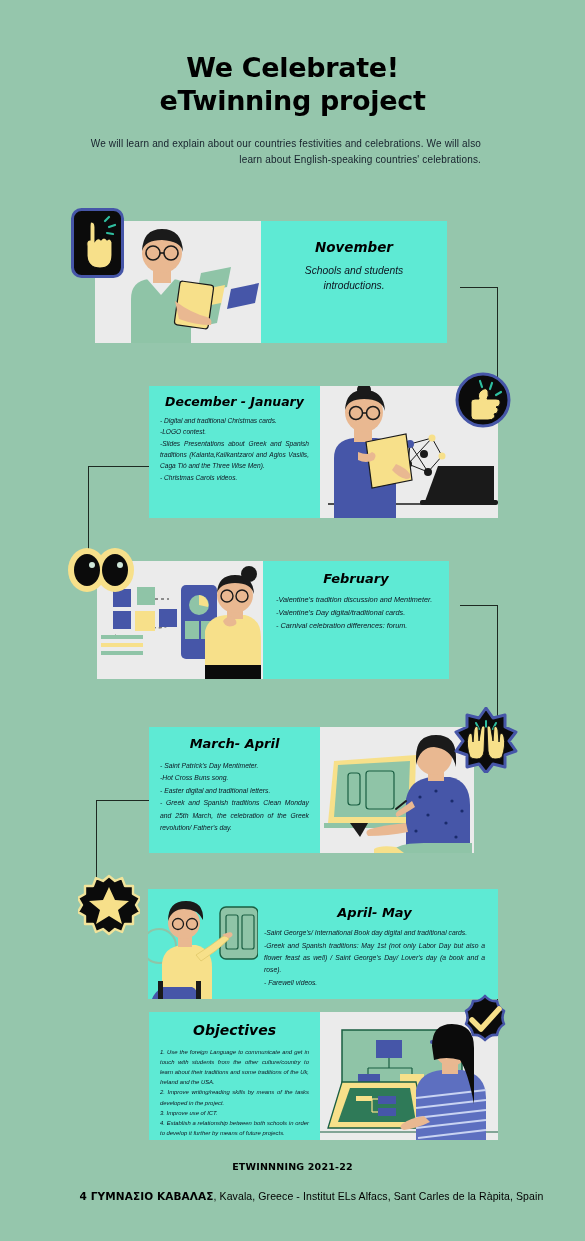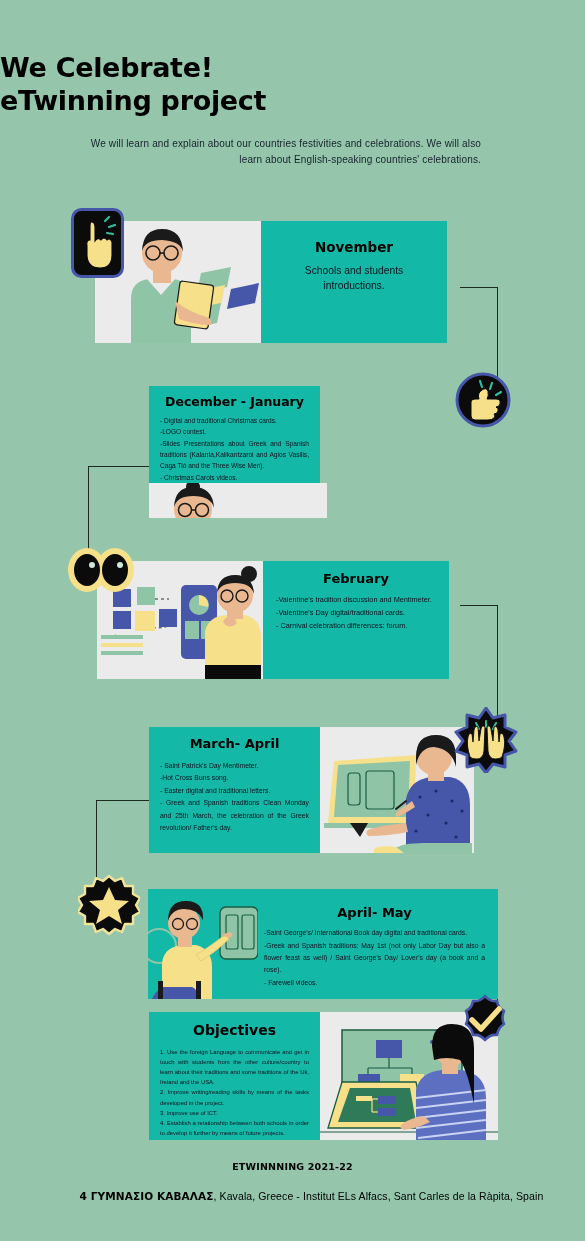--- a/index.html
+++ b/index.html
@@ -11,21 +11,21 @@
     overflow: hidden;
   }
   #poster {
     position: relative;
     width: 585px;
     height: 1241px;
     background: #95c6ac;
   }
 
   
-  .title-block { position: absolute; left: 0; top: 52px; width: 585px; }
+  .title-block { position: absolute; left: 0; top: 52px; width: 585px; text-align: center; }
   .title-line {
     font-family: "DejaVu Sans", sans-serif;
     font-weight: 700;
     font-size: 27px;
     letter-spacing: -0.3px;
     color: #000;
     line-height: 1.22;
     display: block;
   }
   .intro {
@@ -34,21 +34,21 @@
     font-size: 10px;
     line-height: 1.58;
     color: #16212c;
     text-align: right;
     letter-spacing: 0.15px;
   }
   .intro p { margin: 0; }
 
   
   .card { position: absolute; display: flex; }
-  .panel-blue { background: #14b8a6; position: relative; }
+  .panel-blue { background: #5eead4; position: relative; font-style: italic; }
   .panel-art  { background: #ebebeb; position: relative; overflow: hidden; }
 
   .sec-title {
     font-family: "DejaVu Sans", sans-serif;
     font-weight: 700;
     color: #000;
     text-align: center;
     line-height: 1.2;
   }
   .sec-body { color: #0d1420; text-align: justify; }
@@ -136,21 +136,21 @@
       <rect x="1.5" y="1.5" width="50" height="67" rx="9" fill="#0b0b0b" stroke="#4656a8" stroke-width="3"></rect>
       <g stroke="#2fbfa0" stroke-width="2.2" stroke-linecap="round">
         <line x1="34" y1="13" x2="38" y2="9"></line>
         <line x1="38" y1="19" x2="44" y2="17"></line>
         <line x1="36" y1="25" x2="42" y2="26"></line>
       </g>
       <path d="M20 14 q4 0 4 5 l0 14 q3 -4 6 -1 q3 -4 6 0 q3 -3 5 2 l0 13 q0 13 -12 13 q-12 0 -13 -12 l0 -10 q-1 -6 3 -6 l0 -13 q0 -5 1 -5 z" fill="#f7e08a" stroke="#0b0b0b" stroke-width="1.1"></path>
     </svg>
   </div>
 
-  <div class="card" style="left:149px; top:386px; width:349px; height:132px;flex-direction:column;">
+  <div class="card" style="left:149px; top:386px; width:349px; height:132px;">
     <div class="panel-blue" style="width:171px; height:132px; padding:8px 11px 0 11px;">
       <div class="sec-title" style="font-size:12.5px; margin-bottom:6px;">December - January</div>
       <div class="sec-body" style="font-size:6.6px; line-height:1.72;">
         <div>- Digital and traditional Christmas cards.</div>
         <div>-LOGO contest.</div>
         <div>-Slides Presentations about Greek and Spanish traditions (Kalanta,Kalikantzaroi and Agios Vasilis, Caga Tió and the Three Wise Men).</div>
         <div>- Christmas Carols videos.</div>
       </div>
     </div>
     <div class="panel-art" style="width:178px; height:132px;">

